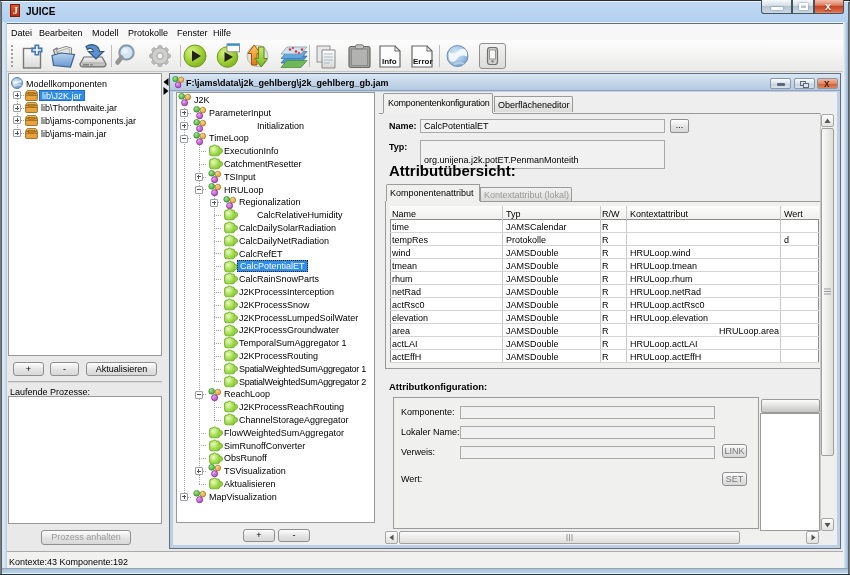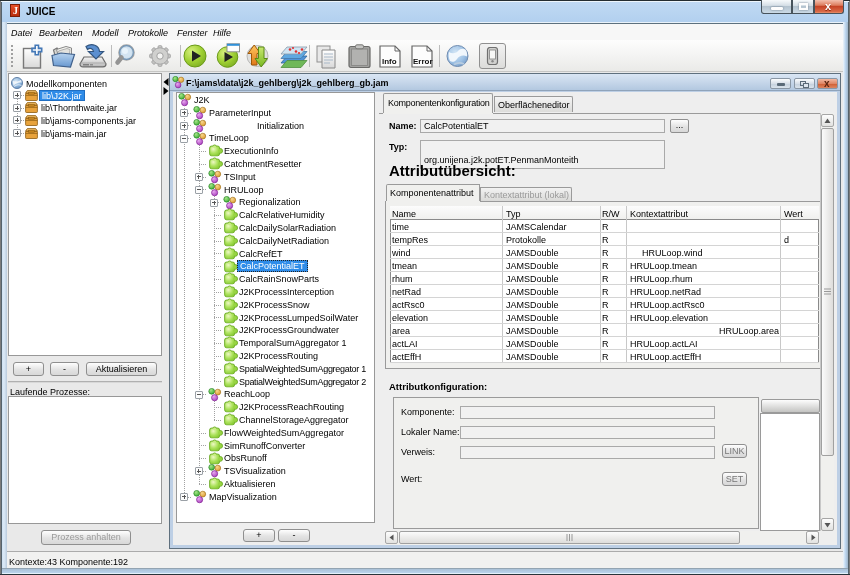--- a/index.html
+++ b/index.html
@@ -3,21 +3,21 @@
 * { margin:0; padding:0; box-sizing:border-box; }
 html,body { width:850px; height:575px; overflow:hidden; }
 body { font-family:"Liberation Sans",sans-serif; font-size:9px; color:#000; background:#e9e9e9; position:relative; }
 .abs { position:absolute; }
 .b { font-weight:bold; }
 .box { position:absolute; background:#fff; border:1px solid #989898; }
 .btn { position:absolute; background:linear-gradient(#fefefe,#e3e3e3 55%,#d8d8d8); border:1px solid #8f8f8f; border-radius:3px; text-align:center; }
 .fld { position:absolute; background:#f1f1f1; border:1px solid #a9a9a9; white-space:nowrap; overflow:hidden; }
 svg.abs { position:absolute; }
 .tsep { position:absolute; width:1px; height:22px; background:#bcbcbc; top:45px; }
-.mi { position:absolute; top:4px;font-style:italic; }
+.mi { position:absolute; top:4px; }
 .cell { position:absolute; white-space:nowrap; overflow:hidden; }
 .ifbtn { position:absolute; width:21px; height:11px; border:1px solid #8a97a5; border-radius:2px; background:linear-gradient(#fcfdfe,#d7dfe8 50%,#c3cfdc 51%,#dae3ec); }
 </style></head><body>
 
 <div class="abs" style="left:0;top:2px;width:850px;height:20px;background:linear-gradient(#c0d9f3,#b2d0ef);"></div>
 <div class="abs" style="left:0;top:0;width:850px;height:1px;background:#252d31;"></div>
 <div class="abs" style="left:0;top:1px;width:850px;height:1px;background:#eef6fc;"></div>
 <div class="abs" style="left:0;top:22px;width:850px;height:1px;background:#e9f2fa;"></div>
 <div class="abs" style="left:0;top:1px;width:1px;height:573px;background:#7b7b7b;"></div>
 <div class="abs" style="left:1px;top:2px;width:1px;height:572px;background:#55636d;"></div>
@@ -539,21 +539,21 @@
 <circle cx="12" cy="6.9" r="1.9" fill="#98d442"></circle>
 <circle cx="6.6" cy="2.8" r="1.4" fill="#c8ec84"></circle>
 <defs>
       <radialGradient id="pz10" cx="0.35" cy="0.28" r="0.95">
         <stop offset="0" stop-color="#eef8c4"></stop>
         <stop offset="0.5" stop-color="#ace25c"></stop>
         <stop offset="1" stop-color="#7cc228"></stop>
       </radialGradient>
     </defs>
 </svg>
-<div class="abs" style="left:239px;top:210.2px;">CalcRelativeHumidity</div>
+<div class="abs" style="left:257px;top:210.2px;">CalcRelativeHumidity</div>
 <div class="abs" style="left:214px;top:227.7px;width:8px;height:1px;background-image:linear-gradient(90deg,#a2a2a2 50%,transparent 50%);background-size:2px 1px;"></div>
 <svg class="abs" style="left:223px;top:221px" width="16" height="14" viewBox="0 0 16 14">
 <g fill="#84c832" stroke="#66a61e" stroke-width="0.8">
 <rect x="1.6" y="2" width="10" height="9.8" rx="2"></rect>
 <circle cx="12.2" cy="6.9" r="2.4"></circle>
 <circle cx="6.6" cy="2.6" r="1.7"></circle>
 </g>
 <rect x="2.2" y="2.6" width="9" height="8.8" rx="1.8" fill="url(#pz11)"></rect>
 <circle cx="12" cy="6.9" r="1.9" fill="#98d442"></circle>
 <circle cx="6.6" cy="2.8" r="1.4" fill="#c8ec84"></circle>
@@ -1020,21 +1020,21 @@
 <div class="cell" style="left:602px;top:222px;width:22px;">R</div>
 <div class="abs" style="left:389.5px;top:245px;width:429px;height:1px;background:#d4d4d4;"></div>
 <div class="cell" style="left:392px;top:235px;width:108px;">tempRes</div>
 <div class="cell" style="left:506px;top:235px;width:92px;">Protokolle</div>
 <div class="cell" style="left:602px;top:235px;width:22px;">R</div>
 <div class="cell" style="left:784px;top:235px;width:33px;">d</div>
 <div class="abs" style="left:389.5px;top:258px;width:429px;height:1px;background:#d4d4d4;"></div>
 <div class="cell" style="left:392px;top:248px;width:108px;">wind</div>
 <div class="cell" style="left:506px;top:248px;width:92px;">JAMSDouble</div>
 <div class="cell" style="left:602px;top:248px;width:22px;">R</div>
-<div class="cell" style="left:630px;top:248px;width:149px;margin-left:12px;">HRULoop.wind</div>
+<div class="cell" style="left:630px;top:248px;width:149px;">HRULoop.wind</div>
 <div class="abs" style="left:389.5px;top:271px;width:429px;height:1px;background:#d4d4d4;"></div>
 <div class="cell" style="left:392px;top:261px;width:108px;">tmean</div>
 <div class="cell" style="left:506px;top:261px;width:92px;">JAMSDouble</div>
 <div class="cell" style="left:602px;top:261px;width:22px;">R</div>
 <div class="cell" style="left:630px;top:261px;width:149px;">HRULoop.tmean</div>
 <div class="abs" style="left:389.5px;top:284px;width:429px;height:1px;background:#d4d4d4;"></div>
 <div class="cell" style="left:392px;top:274px;width:108px;">rhum</div>
 <div class="cell" style="left:506px;top:274px;width:92px;">JAMSDouble</div>
 <div class="cell" style="left:602px;top:274px;width:22px;">R</div>
 <div class="cell" style="left:630px;top:274px;width:149px;">HRULoop.rhum</div>

